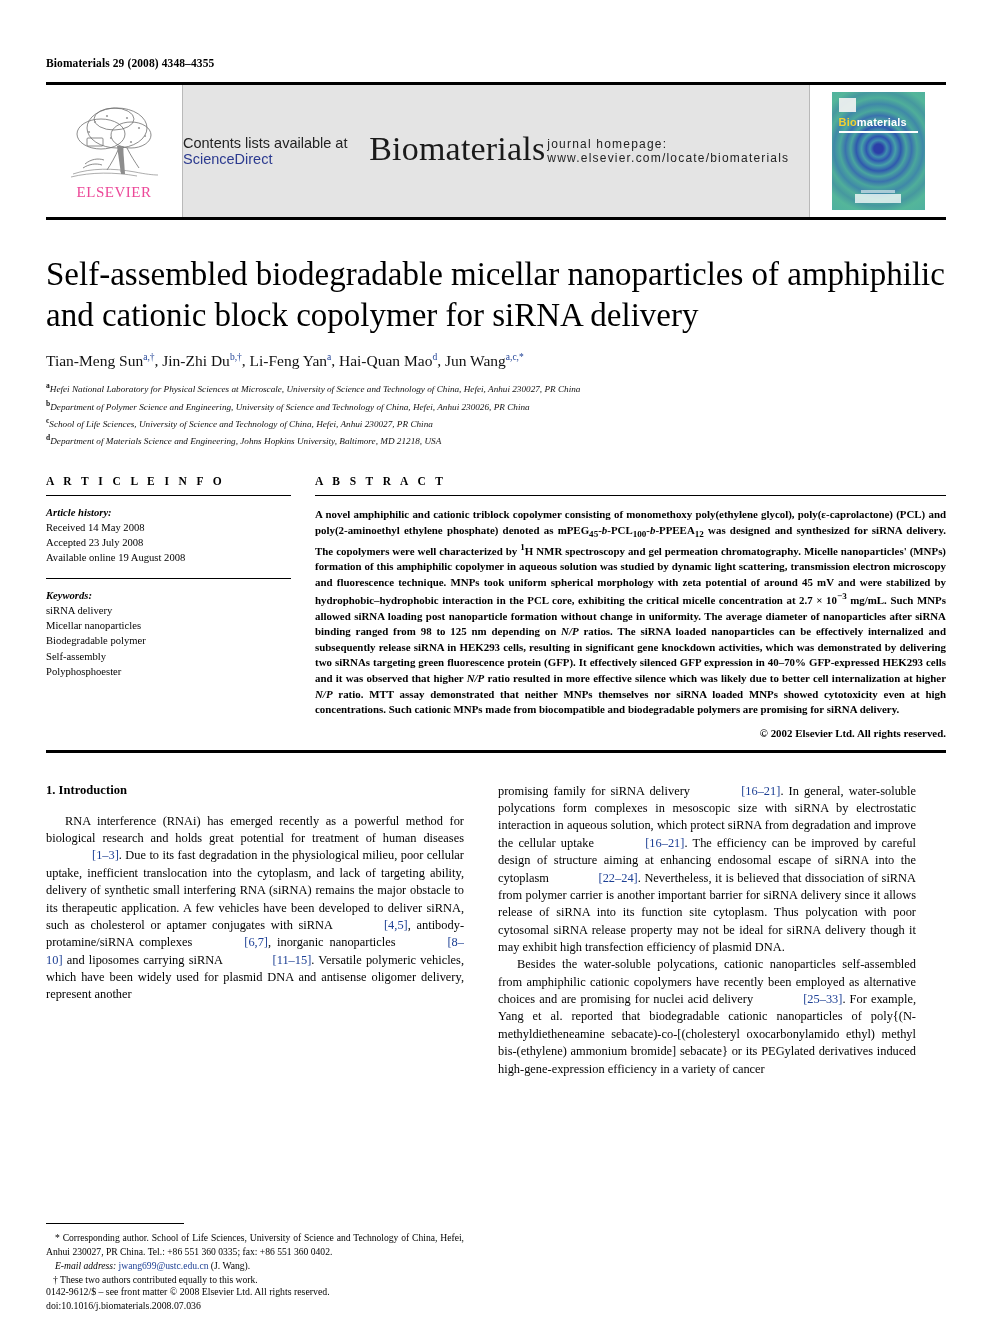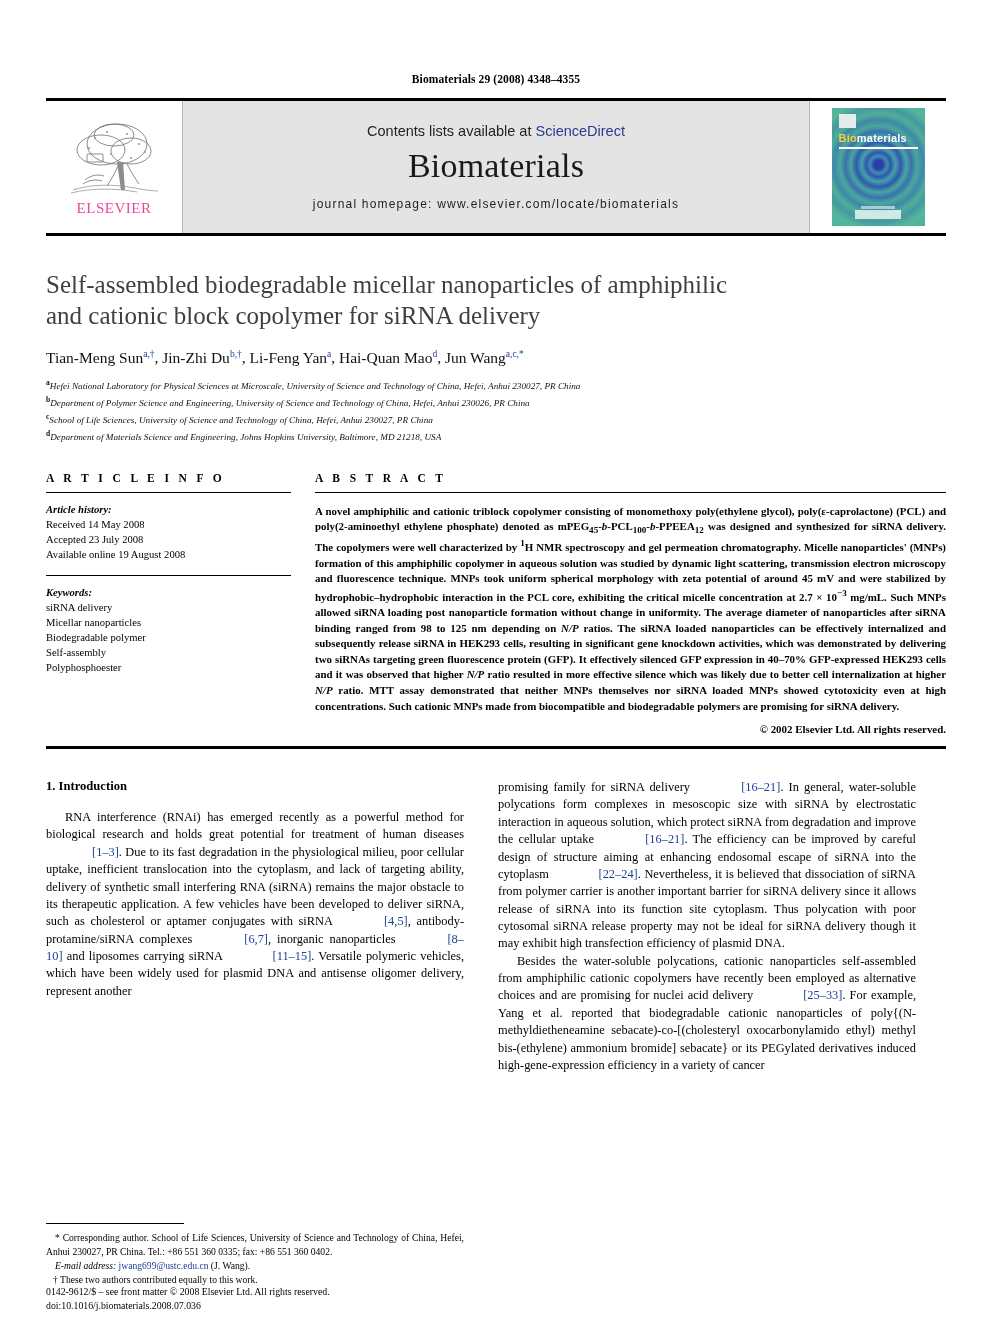--- a/index.html
+++ b/index.html
@@ -9,24 +9,24 @@
     background: #ffffff;
     font-family: "Liberation Serif", "DejaVu Serif", serif;
     color: #000;
     position: relative;
     overflow: hidden;
   }
   .page { position:relative; width:992px; height:1323px; padding: 0 46px; }
 
   
   .runhead {
-    text-align:center;
+    text-align:left;
     font-size:11.5px;
     font-weight:bold;
-    padding-top:73px;
+    padding-top:57px;
     letter-spacing:0.1px;
   }
 
   
   .masthead {
     margin-top:13px;
     border-top:3px solid #000;
     border-bottom:3px solid #000;
     height:138px;
     display:flex;
@@ -44,21 +44,21 @@
     font-family:"Liberation Serif", serif;
     color:#ec4899;
     font-size:15px;
     letter-spacing:0.5px;
     line-height:1;
     margin-top:1px;
   }
   .mast-mid {
     flex:1;
     background:#e4e4e4;
-    display:flex; flex-direction:column;
+    display:flex; flex-direction:row;
     align-items:center; justify-content:center;
     gap:2px;
   }
   .contents-line { font-family:"Liberation Sans", sans-serif; font-size:14.5px; color:#222; }
   .contents-line .sd { color:#2b3a8f; }
   .journal-name {
     font-family:"Liberation Serif", serif;
     font-size:34px;
     color:#1a1a1a;
     margin:6px 0 10px 0;
@@ -107,25 +107,25 @@
     position:absolute; left:50%; transform:translateX(-50%); bottom:7px;
     width:46px; height:9px; background:rgba(255,255,255,.75);
   }
   .cover .cov-foot2 {
     position:absolute; left:50%; transform:translateX(-50%); bottom:17px;
     width:34px; height:3px; background:rgba(255,255,255,.55);
   }
 
   
   .title {
-    font-size:25px;
+    font-size:33px;
     line-height:1.23;
     margin-top:34px;
     font-weight:normal;
-    color:#404040;
+    color:#000000;
   }
   .authors {
     font-size:15.5px;
     margin-top:17px;
     color:#111;
   }
   .authors sup { font-size:9.5px; color:#1c3f94; }
   .affils { margin-top:10px; }
   .affils div {
     font-style:italic;

